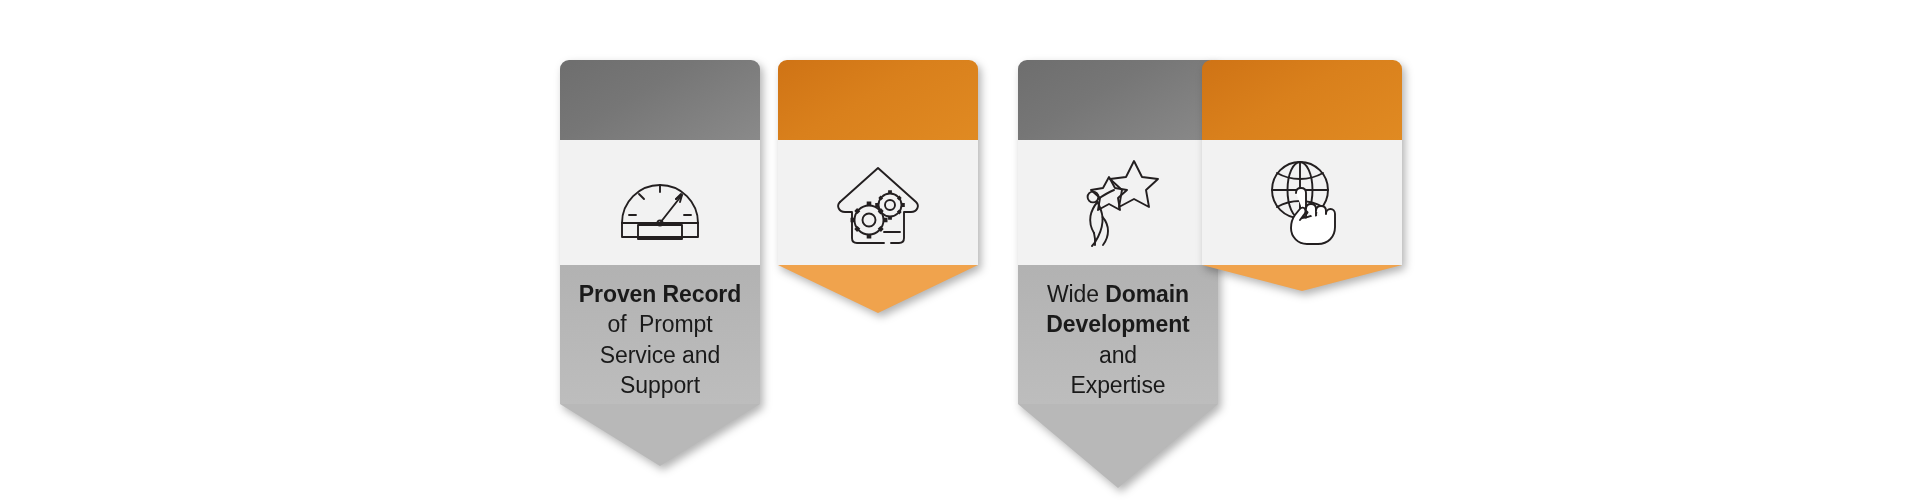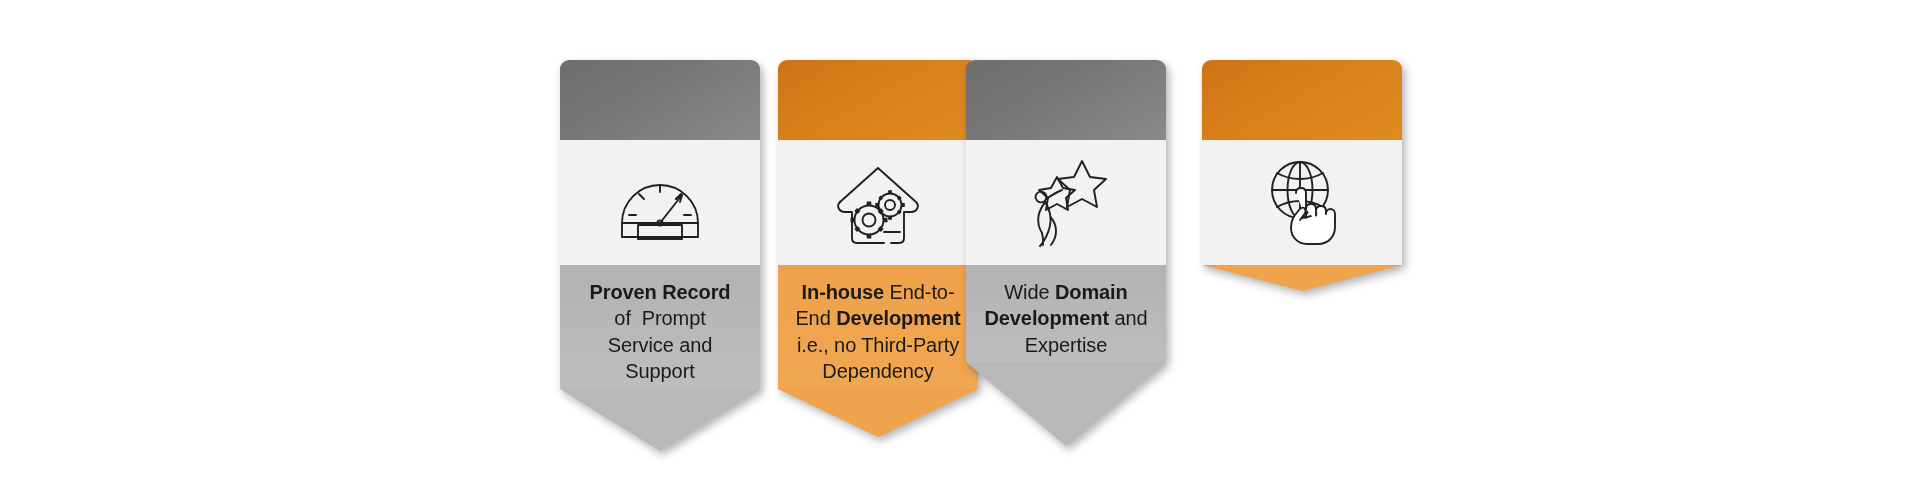--- a/index.html
+++ b/index.html
@@ -85,38 +85,38 @@
 
   .theme-orange .band-top {
     background: linear-gradient(150deg, #cf7315 0%, #d9801c 45%, #e08a22 100%);
   }
   .theme-orange .band-text {
     background: linear-gradient(180deg, #efa14a 0%, #f0a751 100%);
   }
   .theme-orange .point-fill { fill: #f0a34d; }
 
   .caption {
-    font-size: 20px;
+    font-size: 23px;
     line-height: 1.32;
     color: #1a1a1a;
     letter-spacing: -0.1px;
   }
   .caption b { font-weight: bold; }
 
   .icon-svg {
     display: block;
   }
   .icon-svg * {
     vector-effect: non-scaling-stroke;
   }
 
   
   #card-1 { left: 560px; }
   #card-2 { left: 778px; }
-  #card-3 { left: 966px; }
+  #card-3 { left: 1018px; }
   #card-4 { left: 1202px; }
 </style>
 </head>
 <body>
 
 <div id="banner-board">
 
   <div class="pennant theme-gray" id="card-1">
     <div class="pennant-shape">
       <div class="band-top"></div>
@@ -176,25 +176,20 @@
               <path d="M58 33.5 l1.9 0 0 -3.3 -3.8 0 0 3.3 z M58 56.5 l1.9 0 0 3.3 -3.8 0 0 -3.3 z
                        M46.5 45 l0 1.9 -3.3 0 0 -3.8 3.3 0 z M69.5 45 l0 1.9 3.3 0 0 -3.8 -3.3 0 z" fill="#231f20" stroke="none"></path>
               <path d="M49.9 36.9 l1.3 1.3 -2.3 2.3 -2.6 -2.6 2.3 -2.3 z" fill="#231f20" stroke="none"></path>
               <path d="M66.1 53.1 l-1.3 -1.3 2.3 -2.3 2.6 2.6 -2.3 2.3 z" fill="#231f20" stroke="none"></path>
               <path d="M66.1 36.9 l-1.3 1.3 2.3 2.3 2.6 -2.6 -2.3 -2.3 z" fill="#231f20" stroke="none"></path>
               <path d="M49.9 53.1 l1.3 -1.3 -2.3 -2.3 -2.6 2.6 2.3 2.3 z" fill="#231f20" stroke="none"></path>
             </g>
           </svg>
         </span>
       </div>
-      <div class="band-text">
-        <div class="caption">
-          <b>In-house</b> End-to-<br>End <b>Development</b><br>i.e., no Third-Party<br>Dependency
-        </div>
-      </div>
       <div class="band-point" style="height:48px">
         <svg viewBox="0 0 200 48" preserveAspectRatio="none">
           <polygon class="point-fill" points="0,0 200,0 100,48"></polygon>
         </svg>
       </div>
     </div>
   </div>
 
   <div class="pennant theme-gray" id="card-3">
     <div class="pennant-shape">

